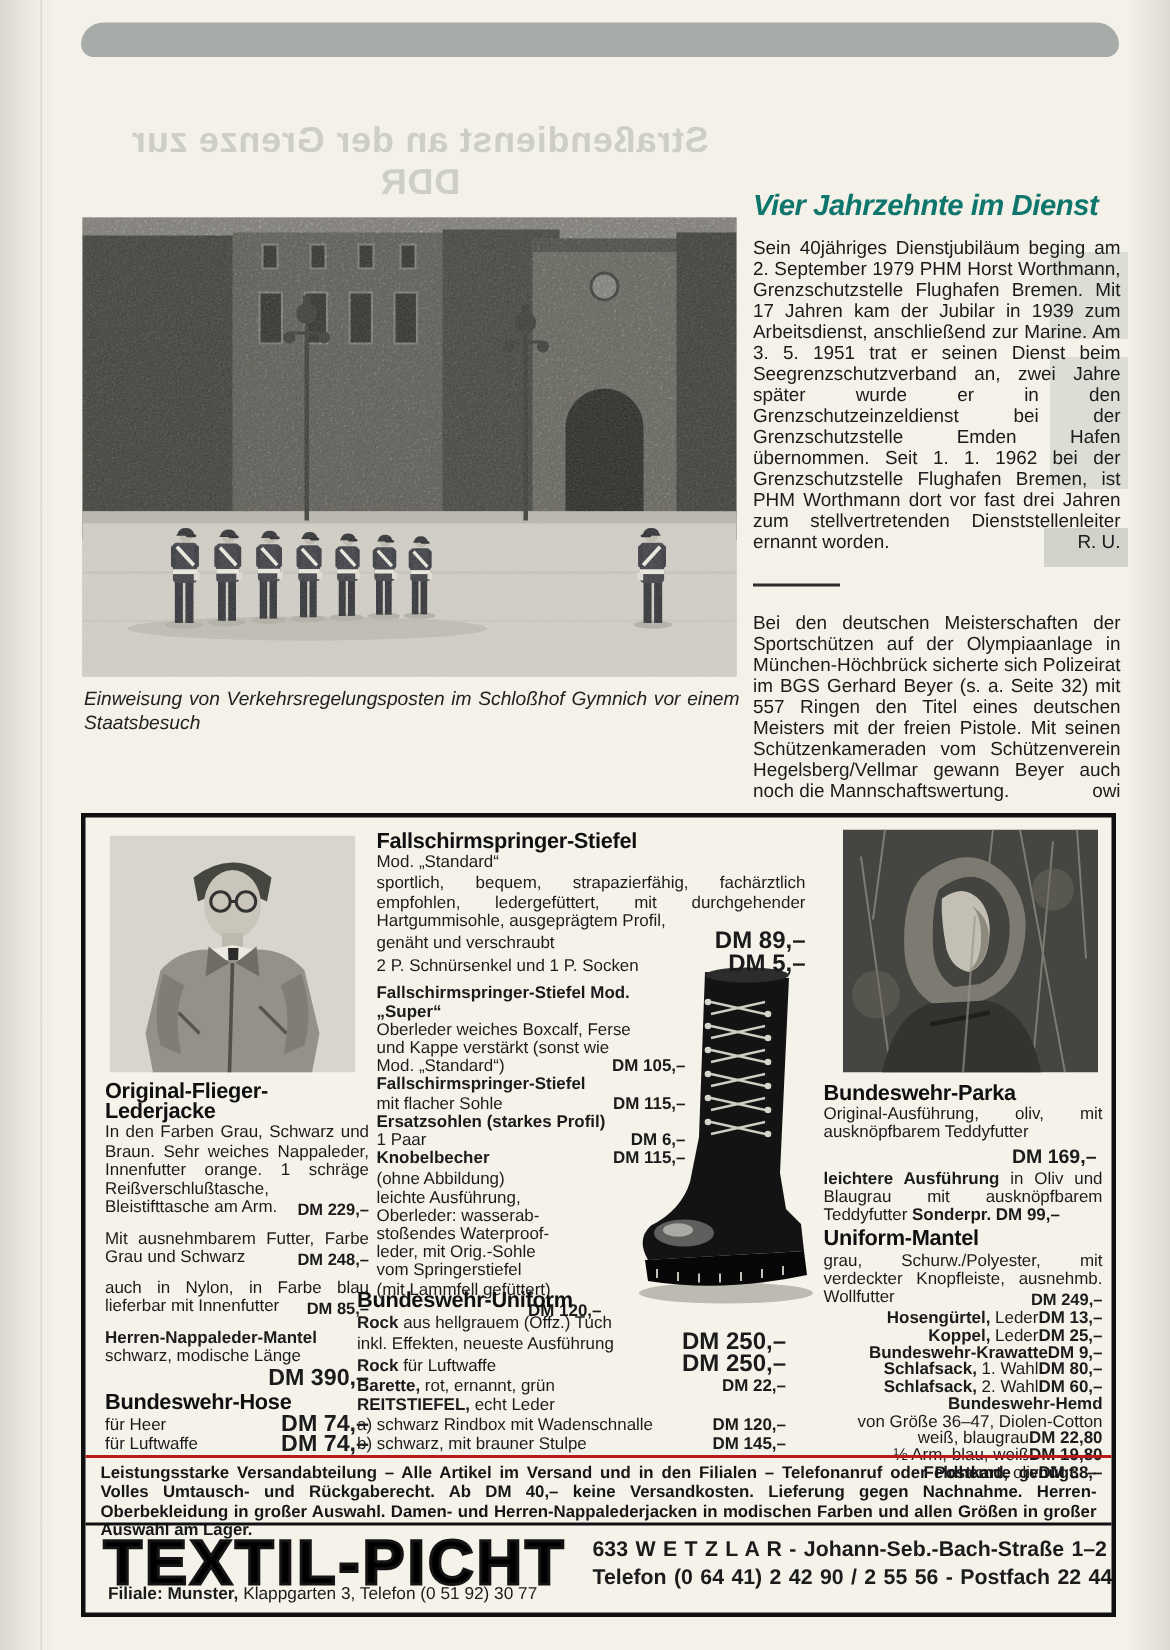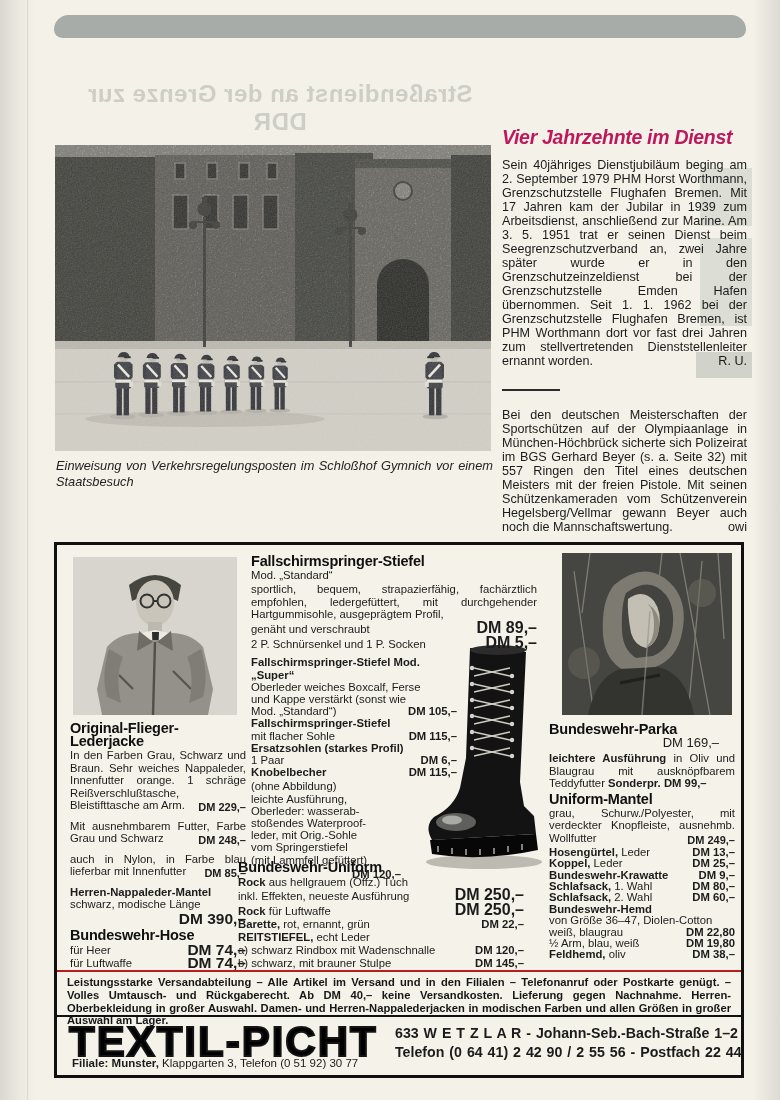--- a/index.html
+++ b/index.html
@@ -8,21 +8,21 @@
   .page::after{content:"";position:absolute;right:0;top:0;width:28px;height:1100px;background:linear-gradient(to left,#dcdad3,#ebe8e0 60%,#f3f1e8);}
   .top-band{position:absolute;left:54px;top:15px;width:692px;height:23px;background:#a8aca8;border-radius:16px 16px 9px 9px;}
   .fold-line{position:absolute;left:27px;top:0;width:1px;height:1100px;background:rgba(90,95,90,.14);}
   .ghost{position:absolute;left:72px;top:80px;width:416px;text-align:center;font-size:24px;font-weight:bold;color:#9ba19b;opacity:.42;transform:scaleX(-1);letter-spacing:.5px;}
   .bb{position:absolute;background:#a9afa9;opacity:.30;}
 
   .photo1{position:absolute;left:55px;top:145px;width:436px;height:306px;background:#c2c0b8;}
   .caption{position:absolute;left:56px;top:458px;width:437px;font-style:italic;font-size:12.8px;line-height:15.5px;text-align:justify;color:#222;}
 
   .article{position:absolute;left:502px;top:126px;width:245px;}
-  .article h1{font-size:19.5px;font-style:italic;font-weight:bold;margin:0 0 9px;letter-spacing:-.3px;color:#be185d;}
+  .article h1{font-size:19.5px;font-style:italic;font-weight:bold;margin:0 0 9px;letter-spacing:-.3px;color:#0f766e;}
   .article p{margin:0;font-size:12.6px;line-height:14px;text-align:justify;}
   .byline{float:right;}
   .rule{width:58px;border-top:2px solid #2c2c2c;margin:21px 0 17px;}
 
   .ad{position:absolute;left:54px;top:542px;width:684px;height:530px;border:3px solid #101010;background:#f4f2e9;}
   .ad h3{margin:0 0 2px;font-size:14.5px;letter-spacing:-.2px;color:#101010;}
   .b{font-weight:bold;}
   .mphoto{position:absolute;left:16px;top:12px;width:164px;height:158px;}
   .pphoto{position:absolute;left:505px;top:8px;width:170px;height:162px;}
   .bphoto{position:absolute;left:365px;top:95px;width:126px;height:232px;}
@@ -47,22 +47,22 @@
 
   .usec{position:absolute;left:181px;top:316px;width:286px;font-size:11.3px;line-height:12.2px;}
   .usec h3{margin-bottom:3px;}
   .urow{display:flex;justify-content:space-between;align-items:baseline;margin-bottom:1px;}
   .uprice{font-weight:bold;white-space:nowrap;}
   .uprice.big{font-size:16px;}
 
   .rcol{position:absolute;left:492px;top:174px;width:186px;font-size:11.3px;line-height:12.2px;}
   .rcol p{position:relative;margin:0 0 3px;text-align:justify;}
   .rcol h3{margin-top:4px;}
-  .pr-line13{text-align:right;font-weight:normal;font-size:13px;margin:0 16px 3px;}
-  .rrow{display:flex;justify-content:space-between;align-items:baseline;line-height:10.4px;margin-bottom:1px;}
+  .pr-line13{text-align:right;font-weight:bold;font-size:13px;margin:0 4px 3px;}
+  .rrow{display:flex;justify-content:flex-end;align-items:baseline;line-height:10.4px;margin-bottom:1px;}
   .rprice{font-weight:bold;white-space:nowrap;}
   .rlist{margin-top:3px;}
 
   .adfoot{position:absolute;left:0;right:0;top:425px;border-top:2px solid #b91c1c;padding:4px 10px 0;font-weight:bold;font-size:11.2px;line-height:12.8px;text-align:justify;color:#161616;}
   .logorow{position:absolute;left:0;right:0;top:470px;height:54px;border-top:2px solid #101010;}
   .brand{position:absolute;left:12px;top:1px;font-size:42px;font-weight:bold;letter-spacing:2px;color:#000000;-webkit-text-stroke:2px #141414;}
   .branch{position:absolute;left:15px;bottom:2px;font-size:11.5px;}
   .addr{position:absolute;left:338px;top:7px;font-weight:bold;font-size:14.2px;line-height:19px;word-spacing:1px;white-space:nowrap;}
 
   .pageno{position:absolute;left:753px;top:1062px;font-size:10.5px;font-weight:bold;color:#222;}
@@ -390,20 +390,21 @@
 
           <div class="urow">
             <span><span class="b"></span><span>b) schwarz, mit brauner Stulpe</span></span>
             <span class="uprice">DM 145,–</span>
           </div>
         </div>
     </div>
 
     <div class="rcol">
       <h3>Bundeswehr-Parka</h3>
+      <p>Original-Ausführung, oliv, mit ausknöpfbarem Teddyfutter</p>
       <div class="pr-line13">DM 169,–</div>
       <p><span class="b">leichtere Ausführung</span><span> in Oliv und Blaugrau mit ausknöpfbarem Teddyfutter </span><span class="b">Sonderpr. DM 99,–</span></p>
       <h3>Uniform-Mantel</h3>
       <p><span>grau, Schurw./Polyester, mit verdeckter Knopfleiste, ausnehmb. Wollfutter</span><span class="pr-abs">DM 249,–</span></p>
       <div class="rlist">
 
           <div class="rrow">
             <span><span class="b">Hosengürtel,</span><span> Leder</span></span>
             <span class="rprice">DM 13,–</span>
           </div>

